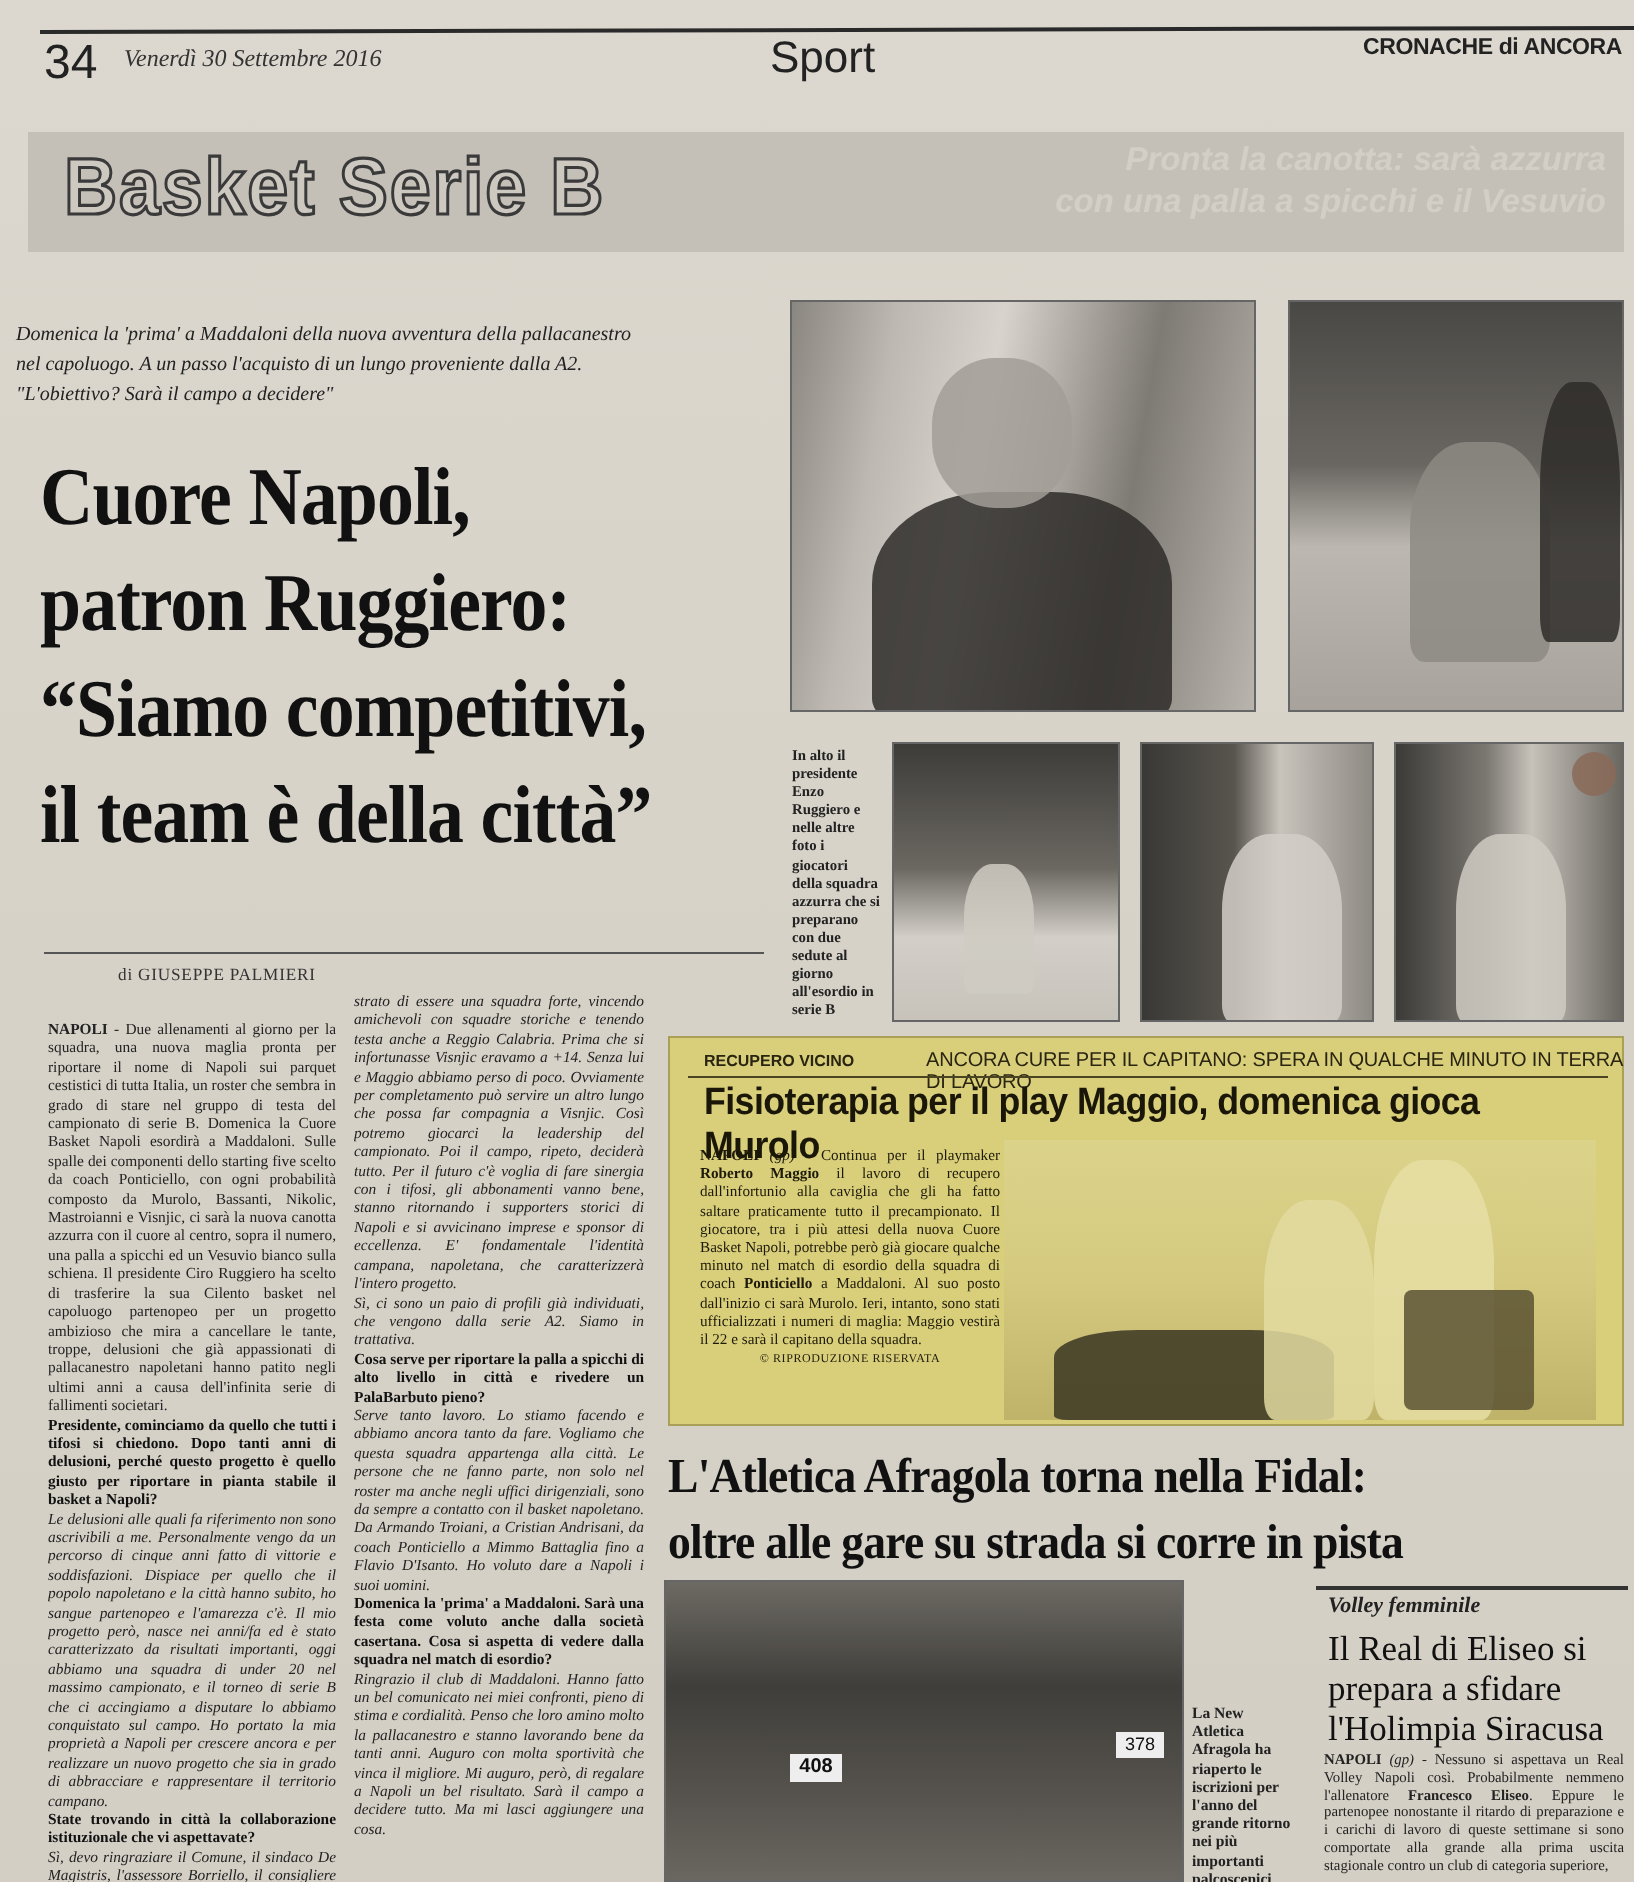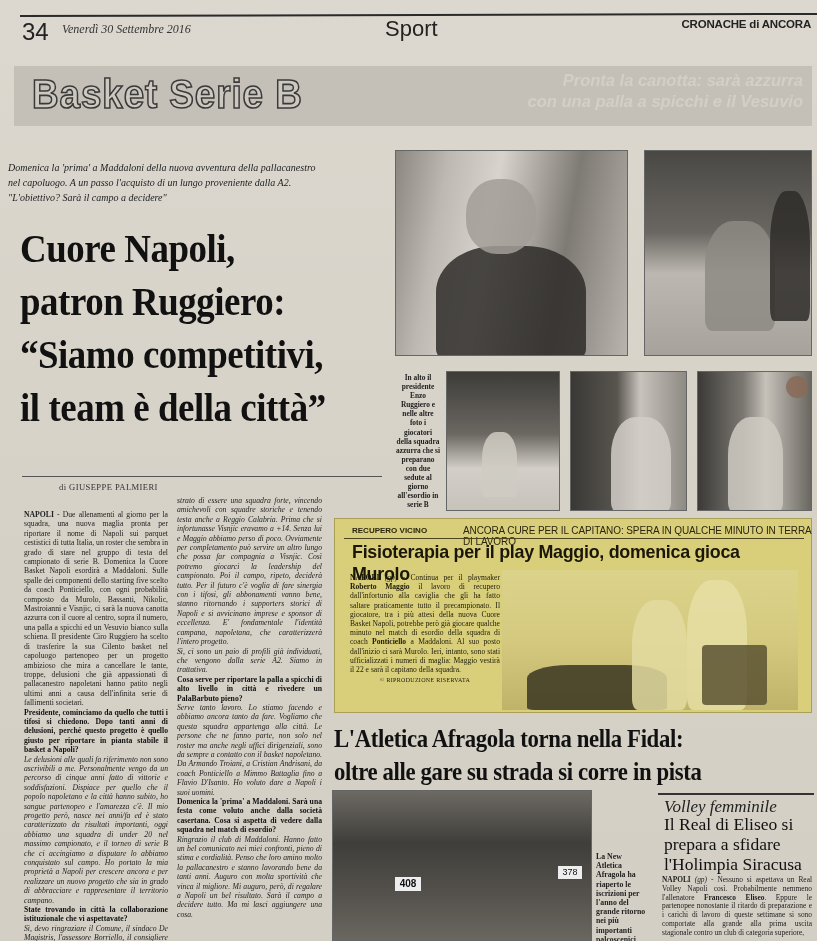--- a/index.html
+++ b/index.html
@@ -53,21 +53,21 @@
 
   
   .photo { position: absolute; overflow: hidden; border: 1px solid #666; }
   .ph-president { left: 395px; top: 150px; width: 233px; height: 206px; background: linear-gradient(100deg,#8a8680 0%,#bdb9b2 20%,#d8d4cd 40%,#7e7a74 70%,#b9b5ae 100%); }
   .ph-dribble { left: 644px; top: 150px; width: 168px; height: 206px; background: linear-gradient(180deg,#4a4844 0%,#6a6762 40%,#bcb8b1 60%,#a7a39c 100%); }
   .ph-small1 { left: 446px; top: 371px; width: 114px; height: 140px; background: linear-gradient(180deg,#3e3c39 0%,#6b6862 45%,#d3cfc8 70%,#c7c3bb 100%); }
   .ph-small2 { left: 570px; top: 371px; width: 117px; height: 140px; background: linear-gradient(90deg,#3a3835 0%,#58554f 40%,#c8c4bc 60%,#8e8a84 100%); }
   .ph-small3 { left: 697px; top: 371px; width: 115px; height: 140px; background: linear-gradient(90deg,#3c3a37 0%,#7b7872 40%,#c6c2ba 60%,#6a6761 100%); }
   .figure-shape { position: absolute; background: #2e2c29; border-radius: 40% 40% 10% 10%; opacity: 0.85; }
   .photo-caption {
-    left: 396px; top: 373px; width: 44px; text-align: center; font-weight: bold;
+    left: 396px; top: 373px; width: 44px; text-align: left; font-weight: bold;
     font-size: 7.4px; line-height: 9.1px; color: #222;
   }
 
   
   .ybox { left: 334px; top: 518px; width: 478px; height: 195px; background: #d9cf7b; border: 1px solid #a99f56; }
   .ybox-rule { left: 344px; top: 538px; width: 460px; height: 1px; background: #4a4520; }
   .ybox-tag { left: 352px; top: 526px; font-family: "Liberation Sans", sans-serif; font-weight: bold; font-size: 8px; color: #2a2510; }
   .ybox-kicker { left: 463px; top: 525px; font-family: "Liberation Sans", sans-serif; font-size: 10px; color: #2a2510; letter-spacing: -0.1px; }
   .ybox-title {
     left: 352px; top: 541px; font-family: "Liberation Sans", sans-serif; font-weight: bold;
@@ -79,21 +79,21 @@
   
   .atl-title {
     left: 334px; top: 722px; width: 480px; font-family: "Liberation Serif", serif; font-weight: bold;
     font-size: 24.5px; line-height: 33px; color: #111; letter-spacing: -0.4px; transform: scaleX(0.93); transform-origin: left;
   }
   .ph-atl { left: 332px; top: 790px; width: 260px; height: 151px; background: linear-gradient(180deg,#6d6a64 0%,#403e3a 35%,#55524d 70%,#6a6761 100%); }
   .atl-caption { left: 596px; top: 852px; width: 50px; font-weight: bold; font-size: 7.8px; line-height: 9.2px; color: #222; }
 
   
   .vol-rule { left: 658px; top: 793px; width: 156px; height: 1.5px; background: #333; }
-  .vol-kicker { left: 664px; top: 797px; font-style: italic; font-size: 17px; color: #222; }
+  .vol-kicker { left: 664px; top: 797px; font-style: italic; font-size: 11px; color: #222; font-weight: bold; }
   .vol-title { left: 664px; top: 814px; width: 155px; font-family: "Liberation Serif", serif; font-size: 17.5px; line-height: 20px; color: #111; }
   .vol-text { left: 662px; top: 876px; width: 150px; font-size: 7.4px; line-height: 8.8px; text-align: justify; color: #222; }
   .b { font-weight: bold; }
 </style>
 </head>
 <body>
 
 <div class="page">
 
   <div class="abs top-rule"></div>

